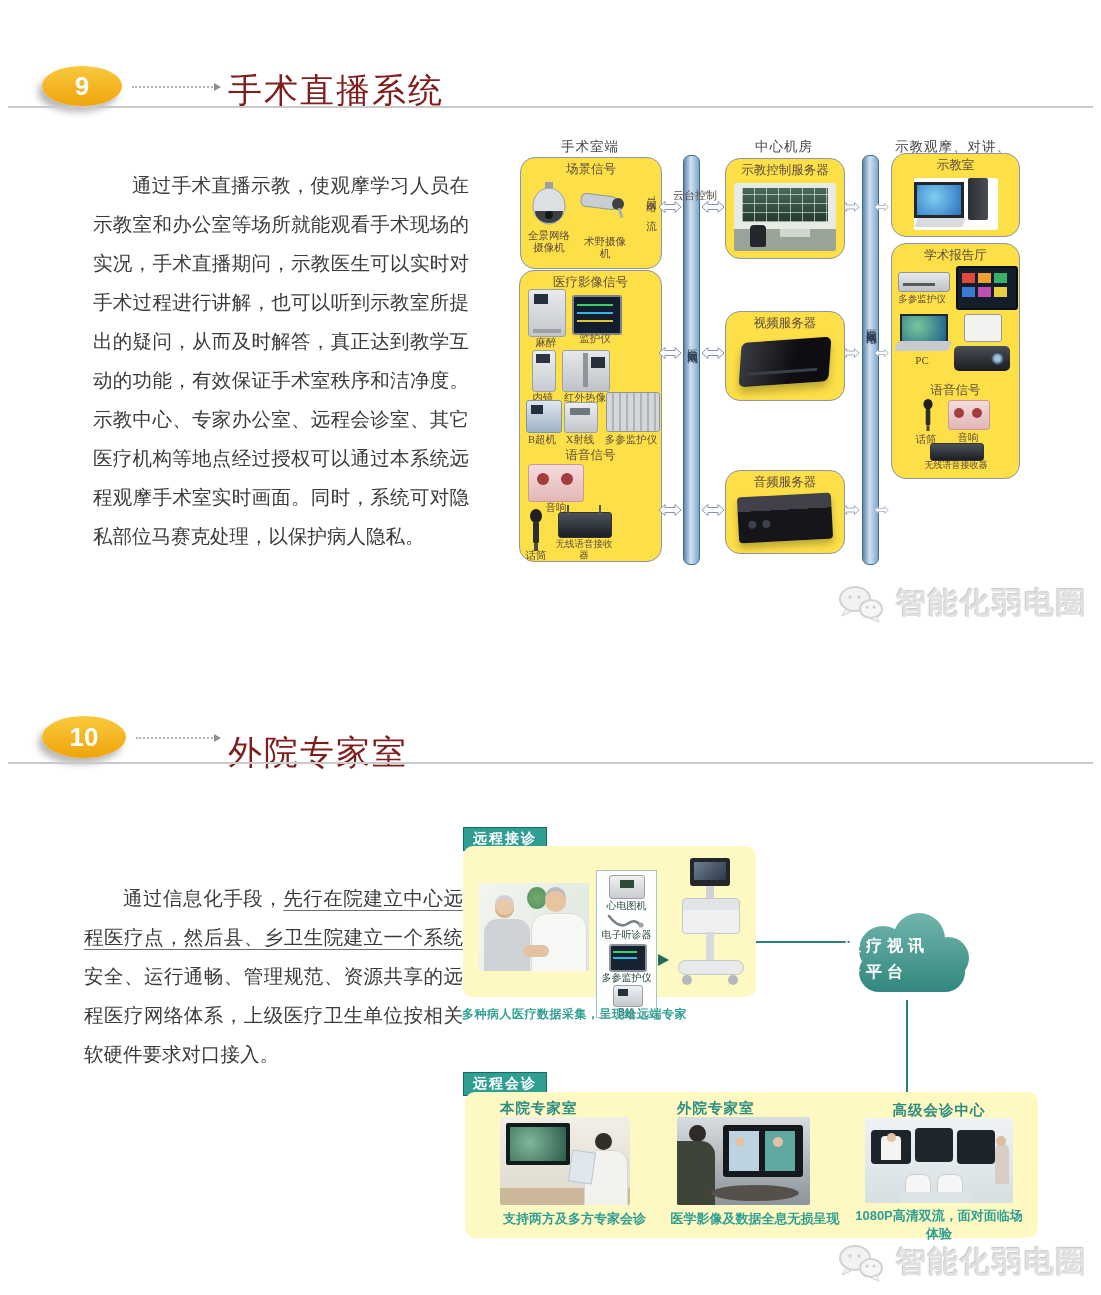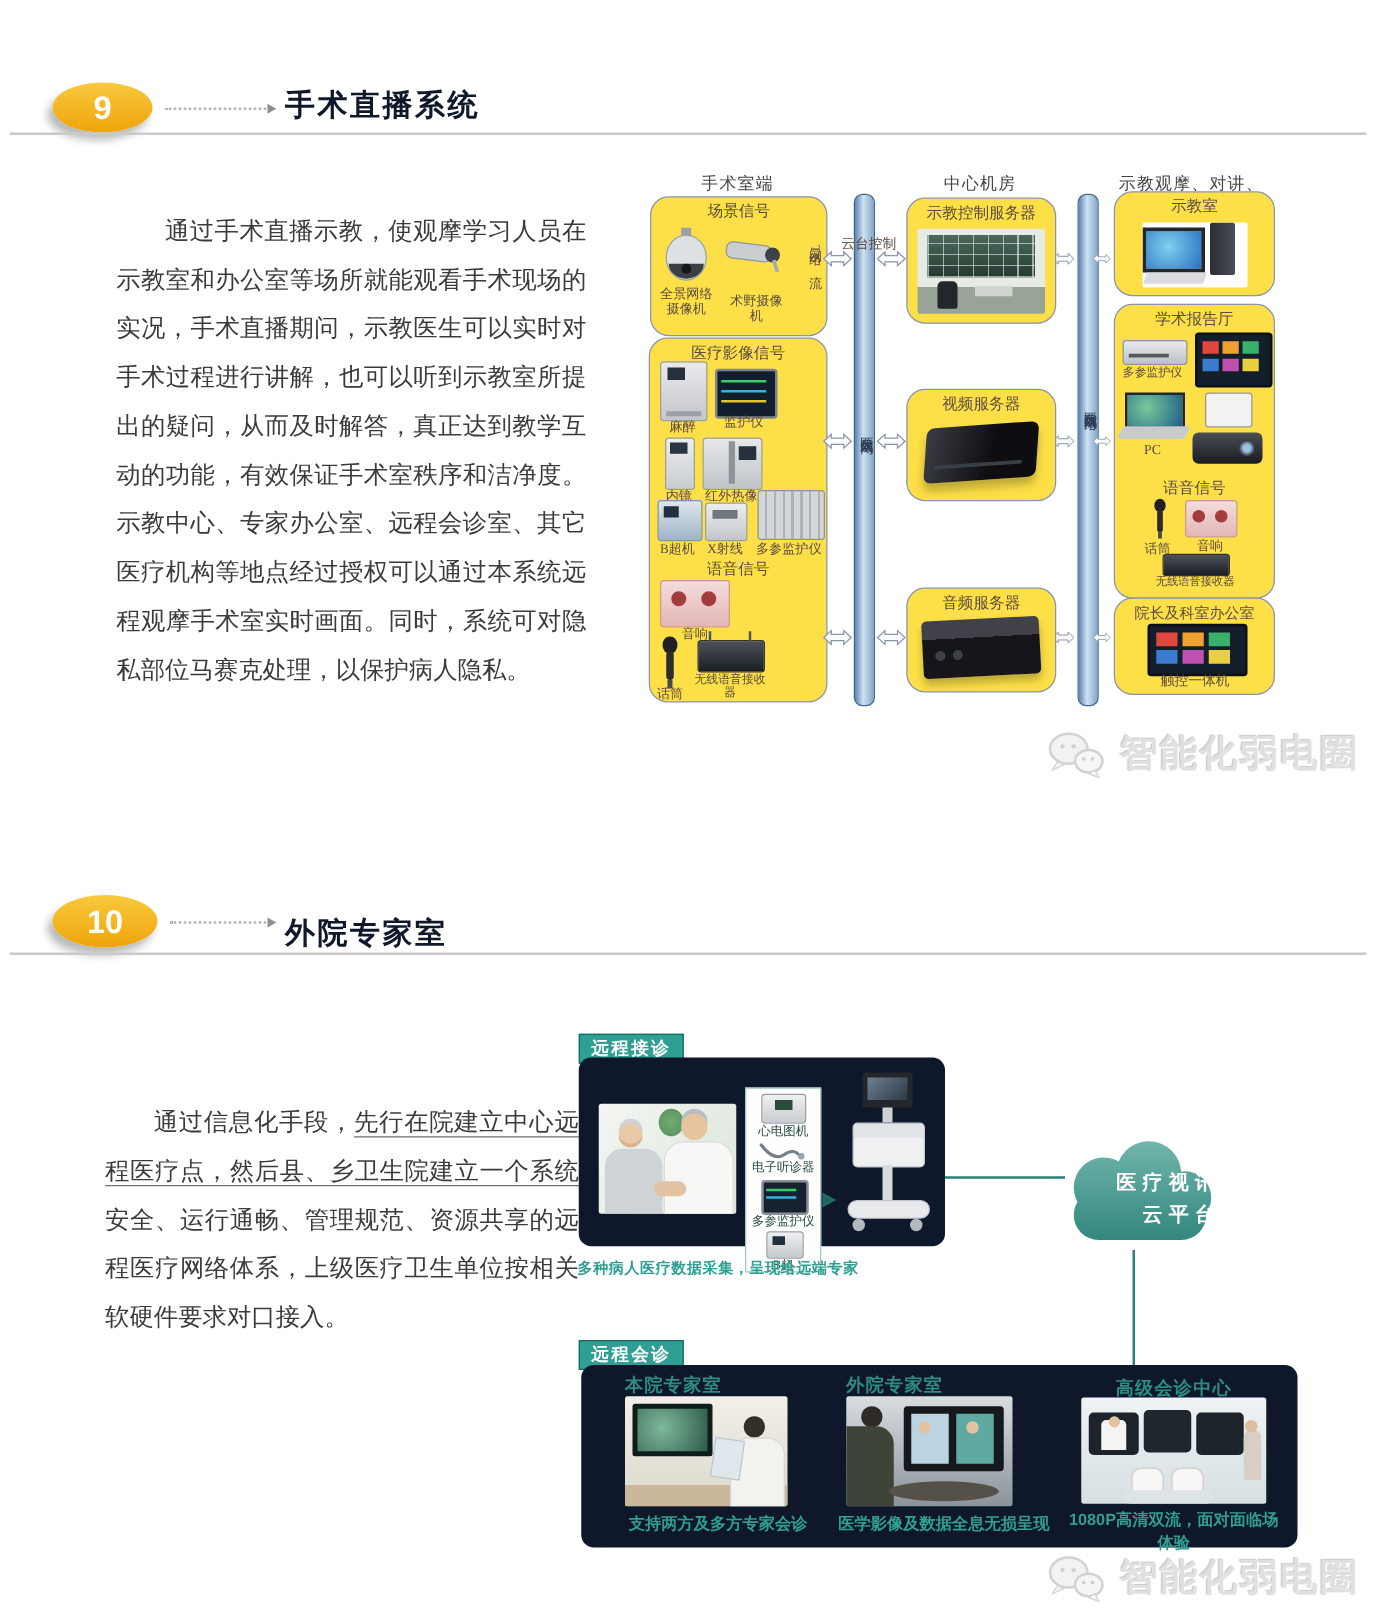--- a/index.html
+++ b/index.html
@@ -6,21 +6,21 @@
   .page{position:relative;width:1101px;height:1295px;background:#fff;overflow:hidden;
         font-family:"Liberation Sans",sans-serif;color:#3b3b3b}
   .abs{position:absolute}
 
   
   .oval{position:absolute;background:linear-gradient(180deg,#f9c93e,#efa40a);border-radius:50%;
         color:#fff;font-weight:bold;font-size:26px;display:flex;align-items:center;justify-content:center;
         box-shadow:-4px 6px 7px rgba(0,0,0,.28)}
   .dotline{position:absolute;border-top:2px dotted #b3b3b3;height:0}
   .dotline::after{content:"";position:absolute;right:-9px;top:-5px;border:4px solid transparent;border-left:7px solid #8f8f8f}
-  .sec-title{position:absolute;font-size:24px;font-weight:bold;color:#0f172a;letter-spacing:2px}
+  .sec-title{position:absolute;font-size:34px;font-weight:normal;color:#7f1d1d;letter-spacing:2px}
   .rule{position:absolute;left:8px;right:8px;height:2px;background:#c9c9c9}
 
   
   .para{position:absolute;margin:0;font-size:19.5px;line-height:39px;color:#3b3b3b;
         text-align:justify;text-justify:inter-ideograph;text-indent:2em}
   .useg{text-decoration:underline;text-underline-offset:5px;text-decoration-color:#6f6f6f;text-decoration-thickness:1px}
 
   
   .diag{position:absolute}
   .clabel{position:absolute;font-family:"Liberation Serif",serif;font-size:13.5px;color:#454545;text-align:center;letter-spacing:1px}
@@ -31,27 +31,27 @@
   .pipe{position:absolute;width:15px;border-radius:7px;border:1px solid #45688f;
         background:linear-gradient(90deg,#5d86b0,#cfe2f2 45%,#7fa7cc)}
   .pipe .vt{left:1px;top:0;color:#2e3d55;letter-spacing:1px;font-size:10.5px}
   .darr{position:absolute;width:24px;height:14px}
   .dev{position:absolute;border-radius:3px}
   .photo{position:absolute;overflow:hidden;border-radius:2px}
 
   
   .ttag{position:absolute;background:#2f9e93;border:1px solid #156b62;color:#fff;font-size:14px;
         font-weight:bold;padding:2px 9px;letter-spacing:2px}
-  .tpanel{position:absolute;background:#0f172a;border-radius:10px}
+  .tpanel{position:absolute;background:#fef9c3;border-radius:10px}
   .tcap{position:absolute;color:#2f9e93;font-weight:bold}
   .rtitle{position:absolute;color:#2c8d80;font-weight:bold;font-size:14.5px;letter-spacing:1px}
   .dlbl{position:absolute;font-size:10px;line-height:11px;color:#2a4a42;text-align:center}
   .hline{position:absolute;height:2px;background:#2a8178}
   .vline{position:absolute;width:2px;background:#2a8178}
-  .cloudtxt{position:absolute;color:#fff;font-weight:bold;font-size:16px;letter-spacing:5px;text-align:right}
+  .cloudtxt{position:absolute;color:#fff;font-weight:bold;font-size:16px;letter-spacing:5px;text-align:left}
 
   
   .wm{position:absolute;display:flex;align-items:center;gap:10px;color:#e0e0e0;font-size:30px;font-weight:bold;
       letter-spacing:2px;text-shadow:1px 1px 1px #ffffff,-1px -1px 1px #c6c6c6}
 </style>
 </head>
 <body>
 
 <div class="page">
 
@@ -250,27 +250,20 @@
       <div class="dev" style="left:56px;top:156px;width:40px;height:28px;background:linear-gradient(180deg,#f4dcdc,#e3b6b6);border:1px solid #c99">
         <div style="position:absolute;left:5px;top:7px;width:10px;height:10px;border-radius:50%;background:#a33c3c"></div>
         <div style="position:absolute;left:23px;top:7px;width:10px;height:10px;border-radius:50%;background:#a33c3c"></div>
       </div>
       <div class="sl" style="left:20px;top:190px;width:28px">话筒</div>
       <div class="sl" style="left:62px;top:188px;width:28px">音响</div>
       <div class="dev" style="left:38px;top:199px;width:52px;height:16px;background:linear-gradient(180deg,#4c525a,#1b1f25);border:1px solid #333"></div>
       <div class="sl" style="left:32px;top:216px;width:64px;font-size:9px;line-height:10px">无线语音接收器</div>
     </div>
 
-    <div class="dbox" style="left:378px;top:340px;width:127px;height:76px">
-      <div class="bt" style="font-size:12px">院长及科室办公室</div>
-      <div class="dev" style="left:26px;top:20px;width:76px;height:38px;border:2px solid #0a0f16;background-color:#141e2a;
-           background-image:linear-gradient(#e0483e,#e0483e),linear-gradient(#f0a030,#f0a030),linear-gradient(#39b06a,#39b06a),linear-gradient(#3a7bd0,#3a7bd0),linear-gradient(#c050b0,#c050b0),linear-gradient(#e8d040,#e8d040);
-           background-size:17px 11px;background-position:5px 5px,26px 5px,47px 5px,5px 19px,26px 19px,47px 19px;background-repeat:no-repeat"></div>
-      <div class="sl" style="left:26px;top:60px;width:76px;font-size:11px">触控一体机</div>
-    </div>
   </div>
 
   <div class="wm" style="left:836px;top:583px">
     <svg width="50" height="40" viewBox="0 0 50 40">
       <ellipse cx="19" cy="15" rx="15" ry="12" fill="#f2f2f2" stroke="#d2d2d2" stroke-width="2"></ellipse>
       <path d="M10 25 l-4 7 l9 -4 z" fill="#f2f2f2" stroke="#d2d2d2"></path>
       <ellipse cx="35" cy="25" rx="11" ry="9" fill="#f6f6f6" stroke="#d2d2d2" stroke-width="2"></ellipse>
       <path d="M40 32 l3 6 l-8 -3 z" fill="#f6f6f6" stroke="#d2d2d2"></path>
       <circle cx="14" cy="13" r="1.7" fill="#cfcfcf"></circle>
         <circle cx="23" cy="13" r="1.7" fill="#cfcfcf"></circle>

